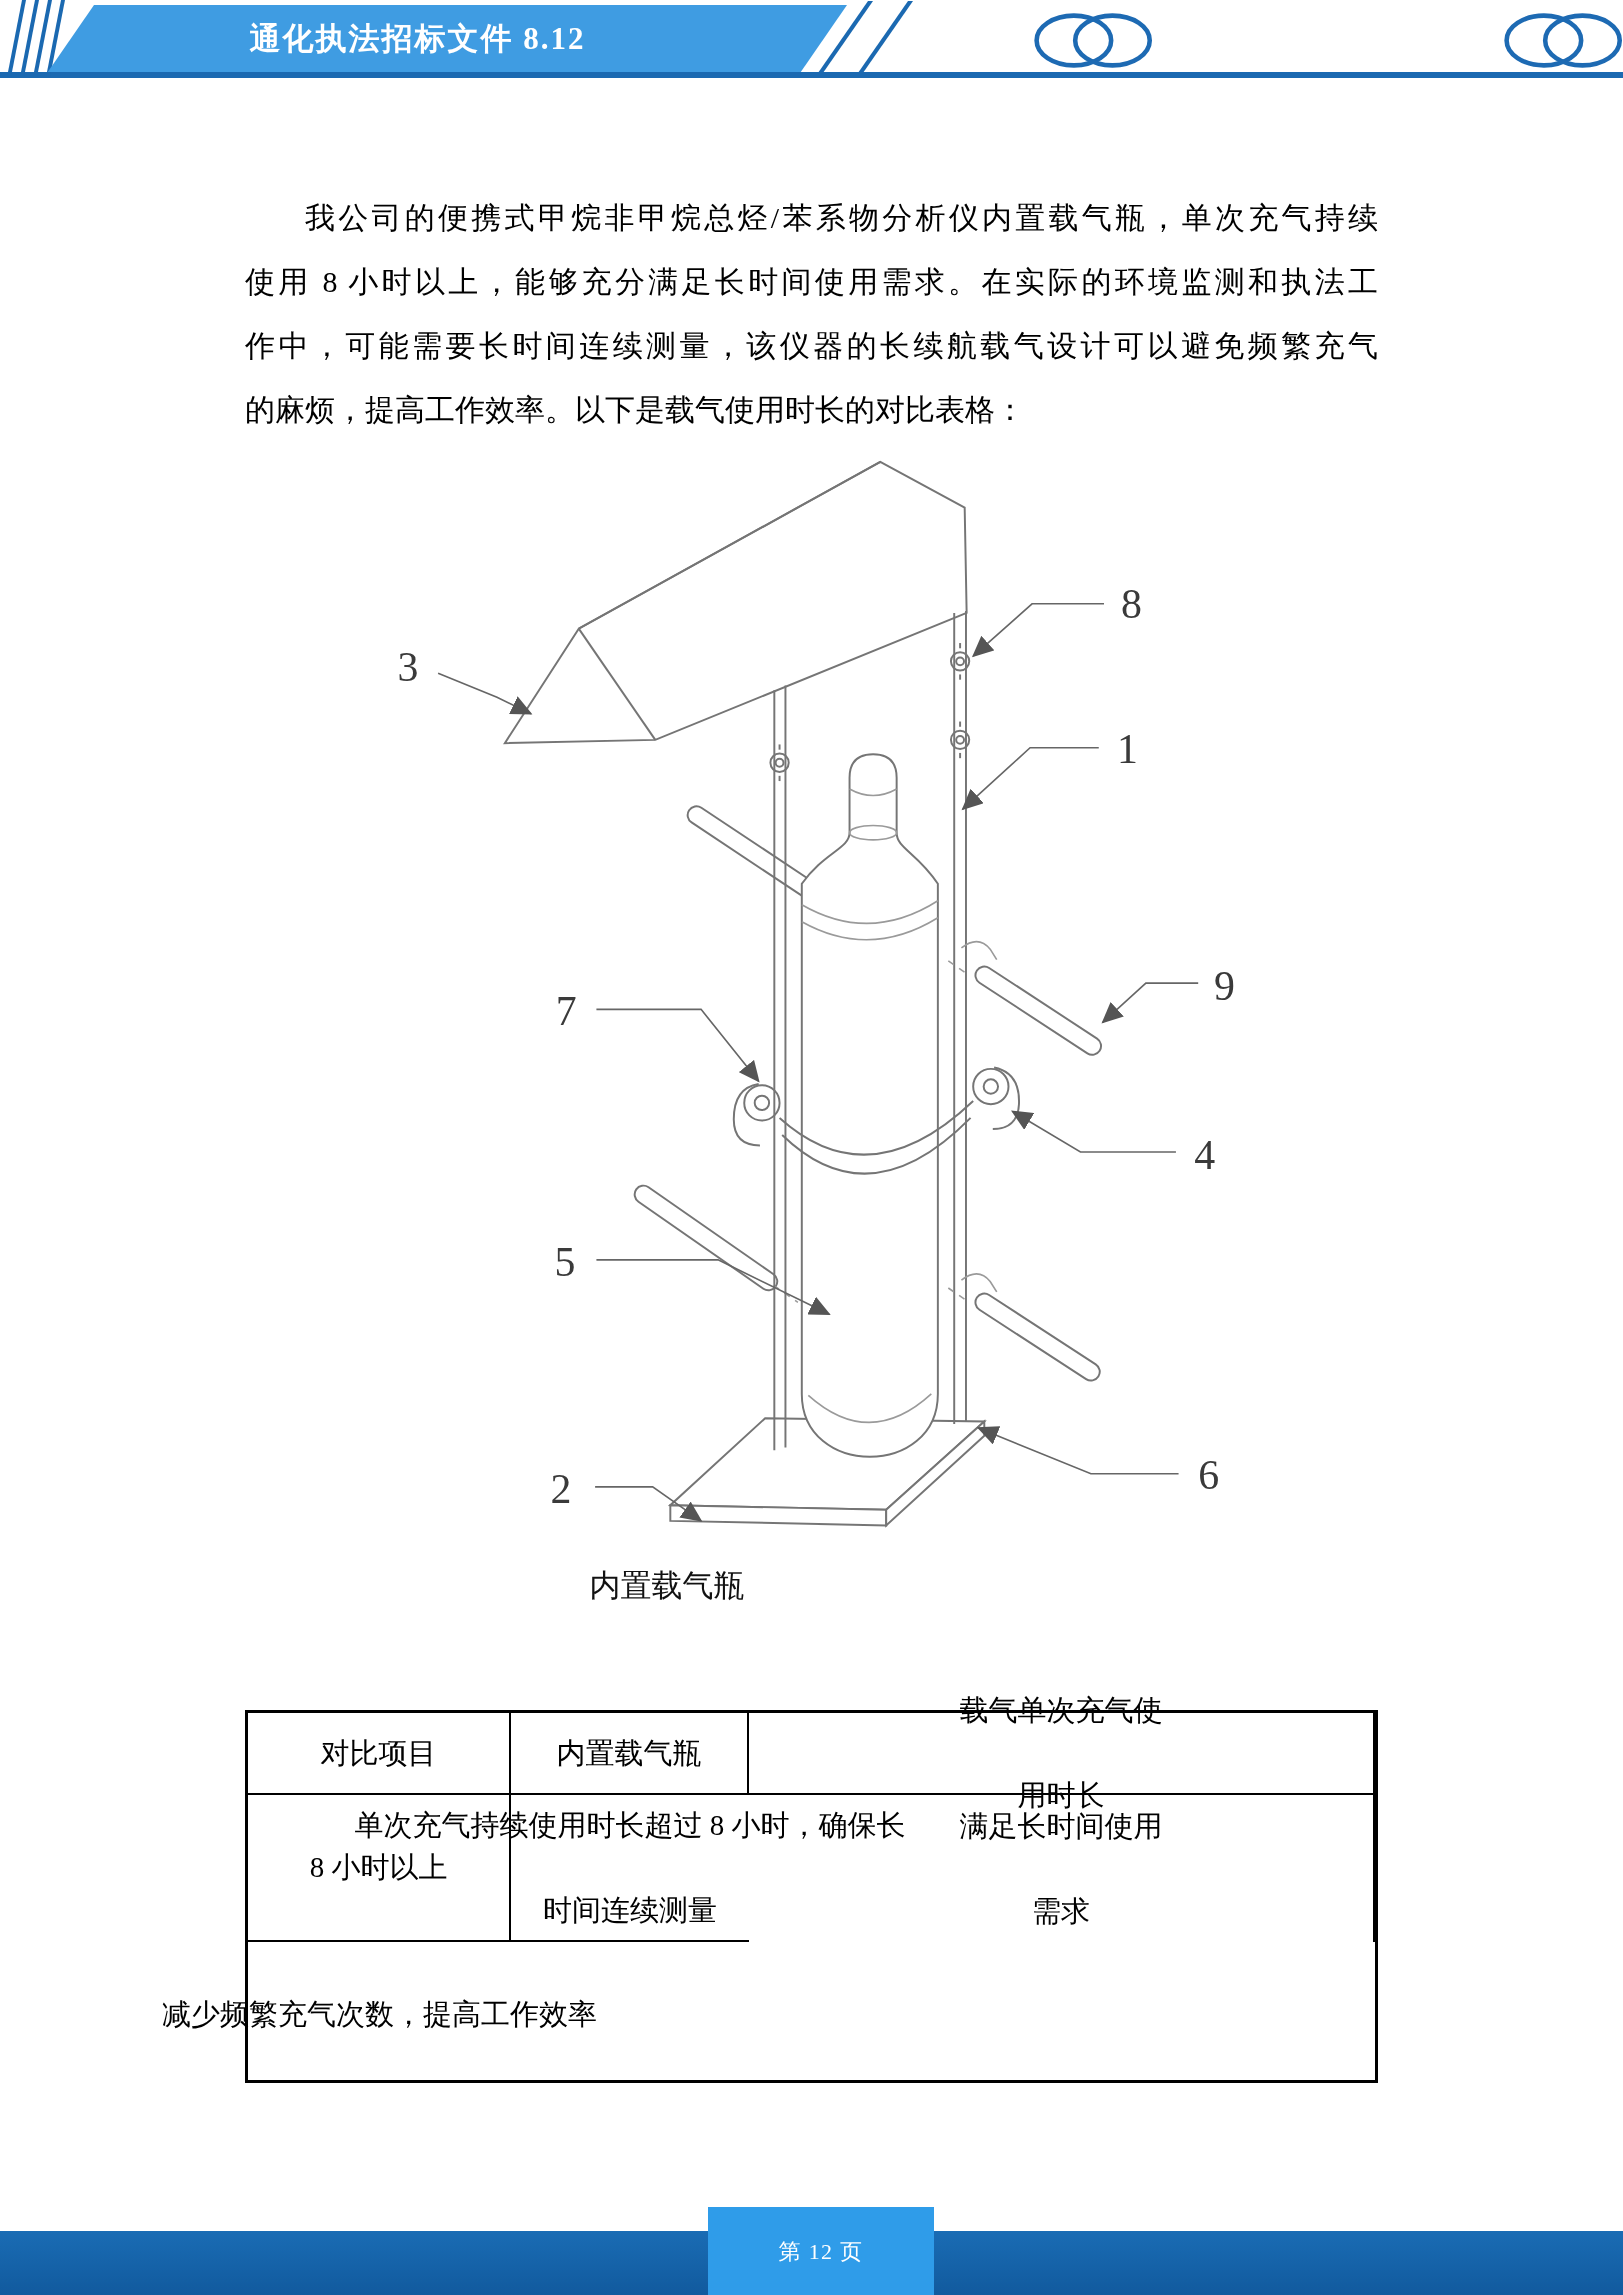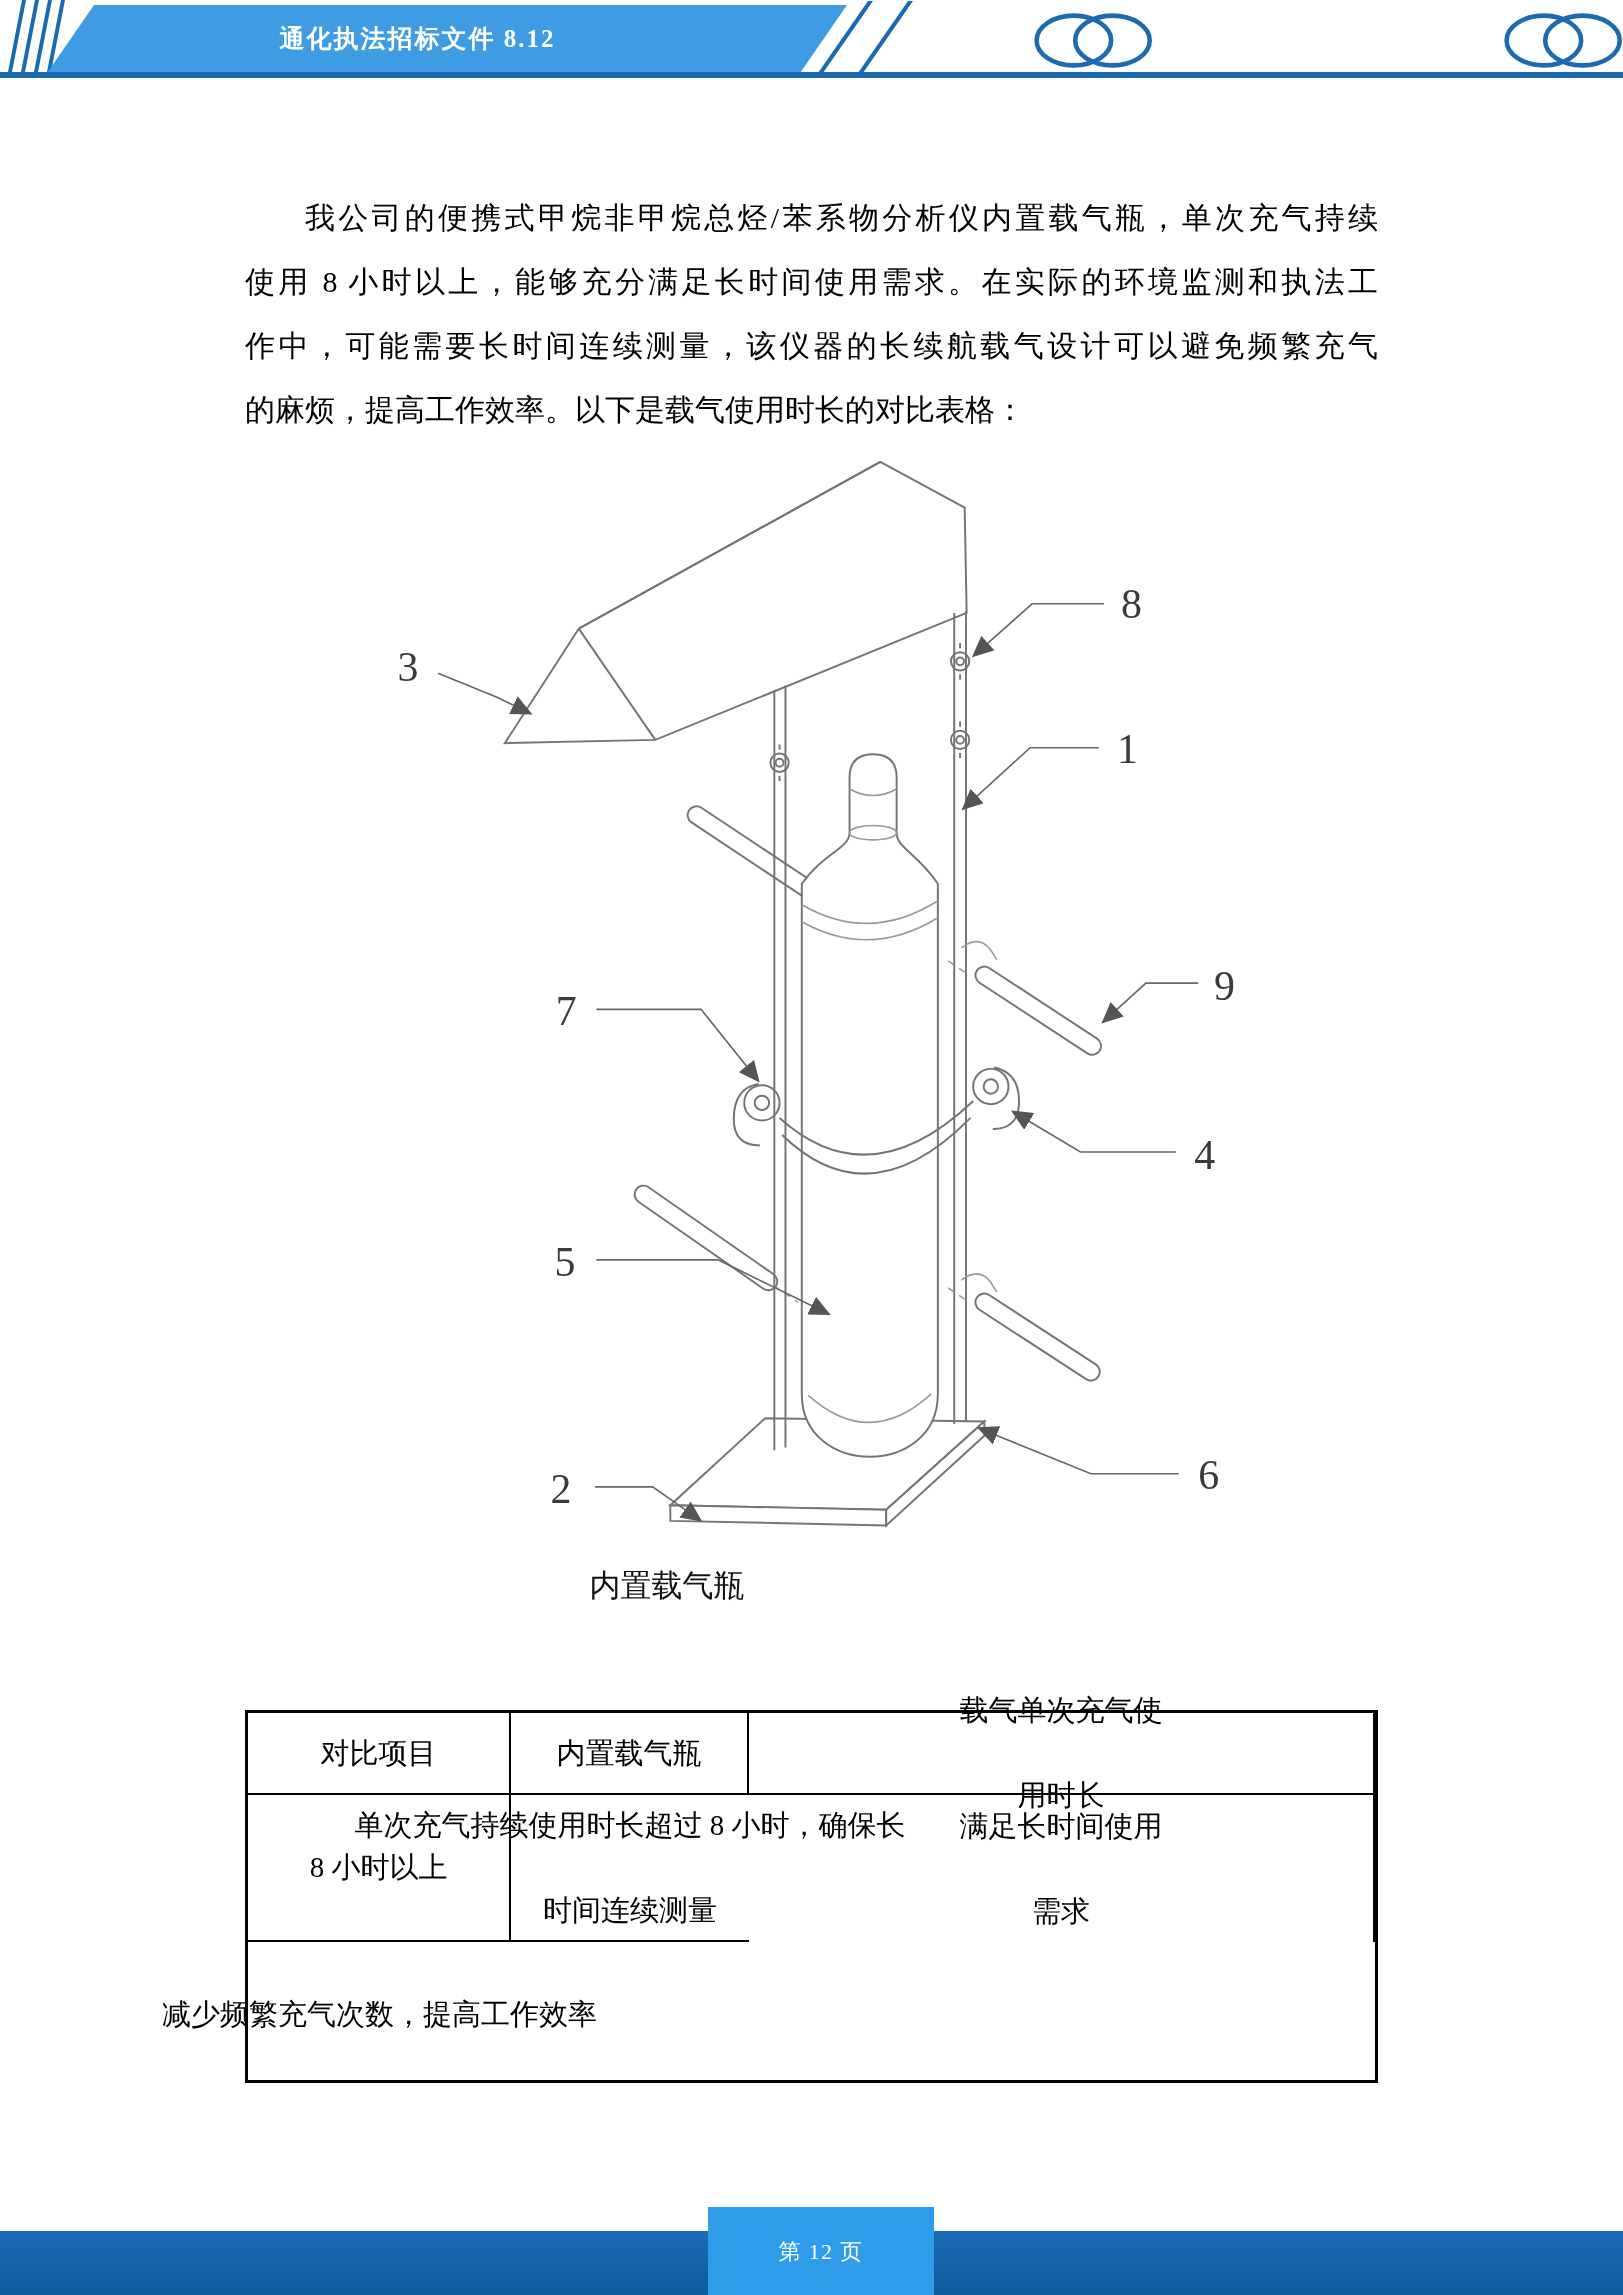--- a/index.html
+++ b/index.html
@@ -12,21 +12,21 @@
   }
   
   .hdr-rule{position:absolute;left:0;top:72px;width:1623px;height:5.9px;background:#1b69b1;}
   .banner{
     position:absolute;left:94px;top:5.2px;width:753px;height:67px;
     background:#3f9ce2;transform:skewX(-34.6deg);transform-origin:top left;
   }
   .banner-title{
     position:absolute;left:94px;top:5.2px;width:647px;height:67px;
     display:flex;align-items:center;justify-content:center;
-    color:#ffffff;font-size:25px;font-weight:700;letter-spacing:2px;
+    color:#ffffff;font-size:31px;font-weight:700;letter-spacing:2px;
   }
   .stripe-hollow{
     position:absolute;top:0;height:77px;width:17px;box-sizing:border-box;
     border-left:4.6px solid #1b69b1;border-right:4.6px solid #1b69b1;
     transform:skewX(-11deg);transform-origin:top left;background:transparent;
   }
   .stripe-solid{
     position:absolute;top:1.3px;height:73px;width:5.2px;background:#1b69b1;
     transform:skewX(-34.8deg);transform-origin:top left;
   }

